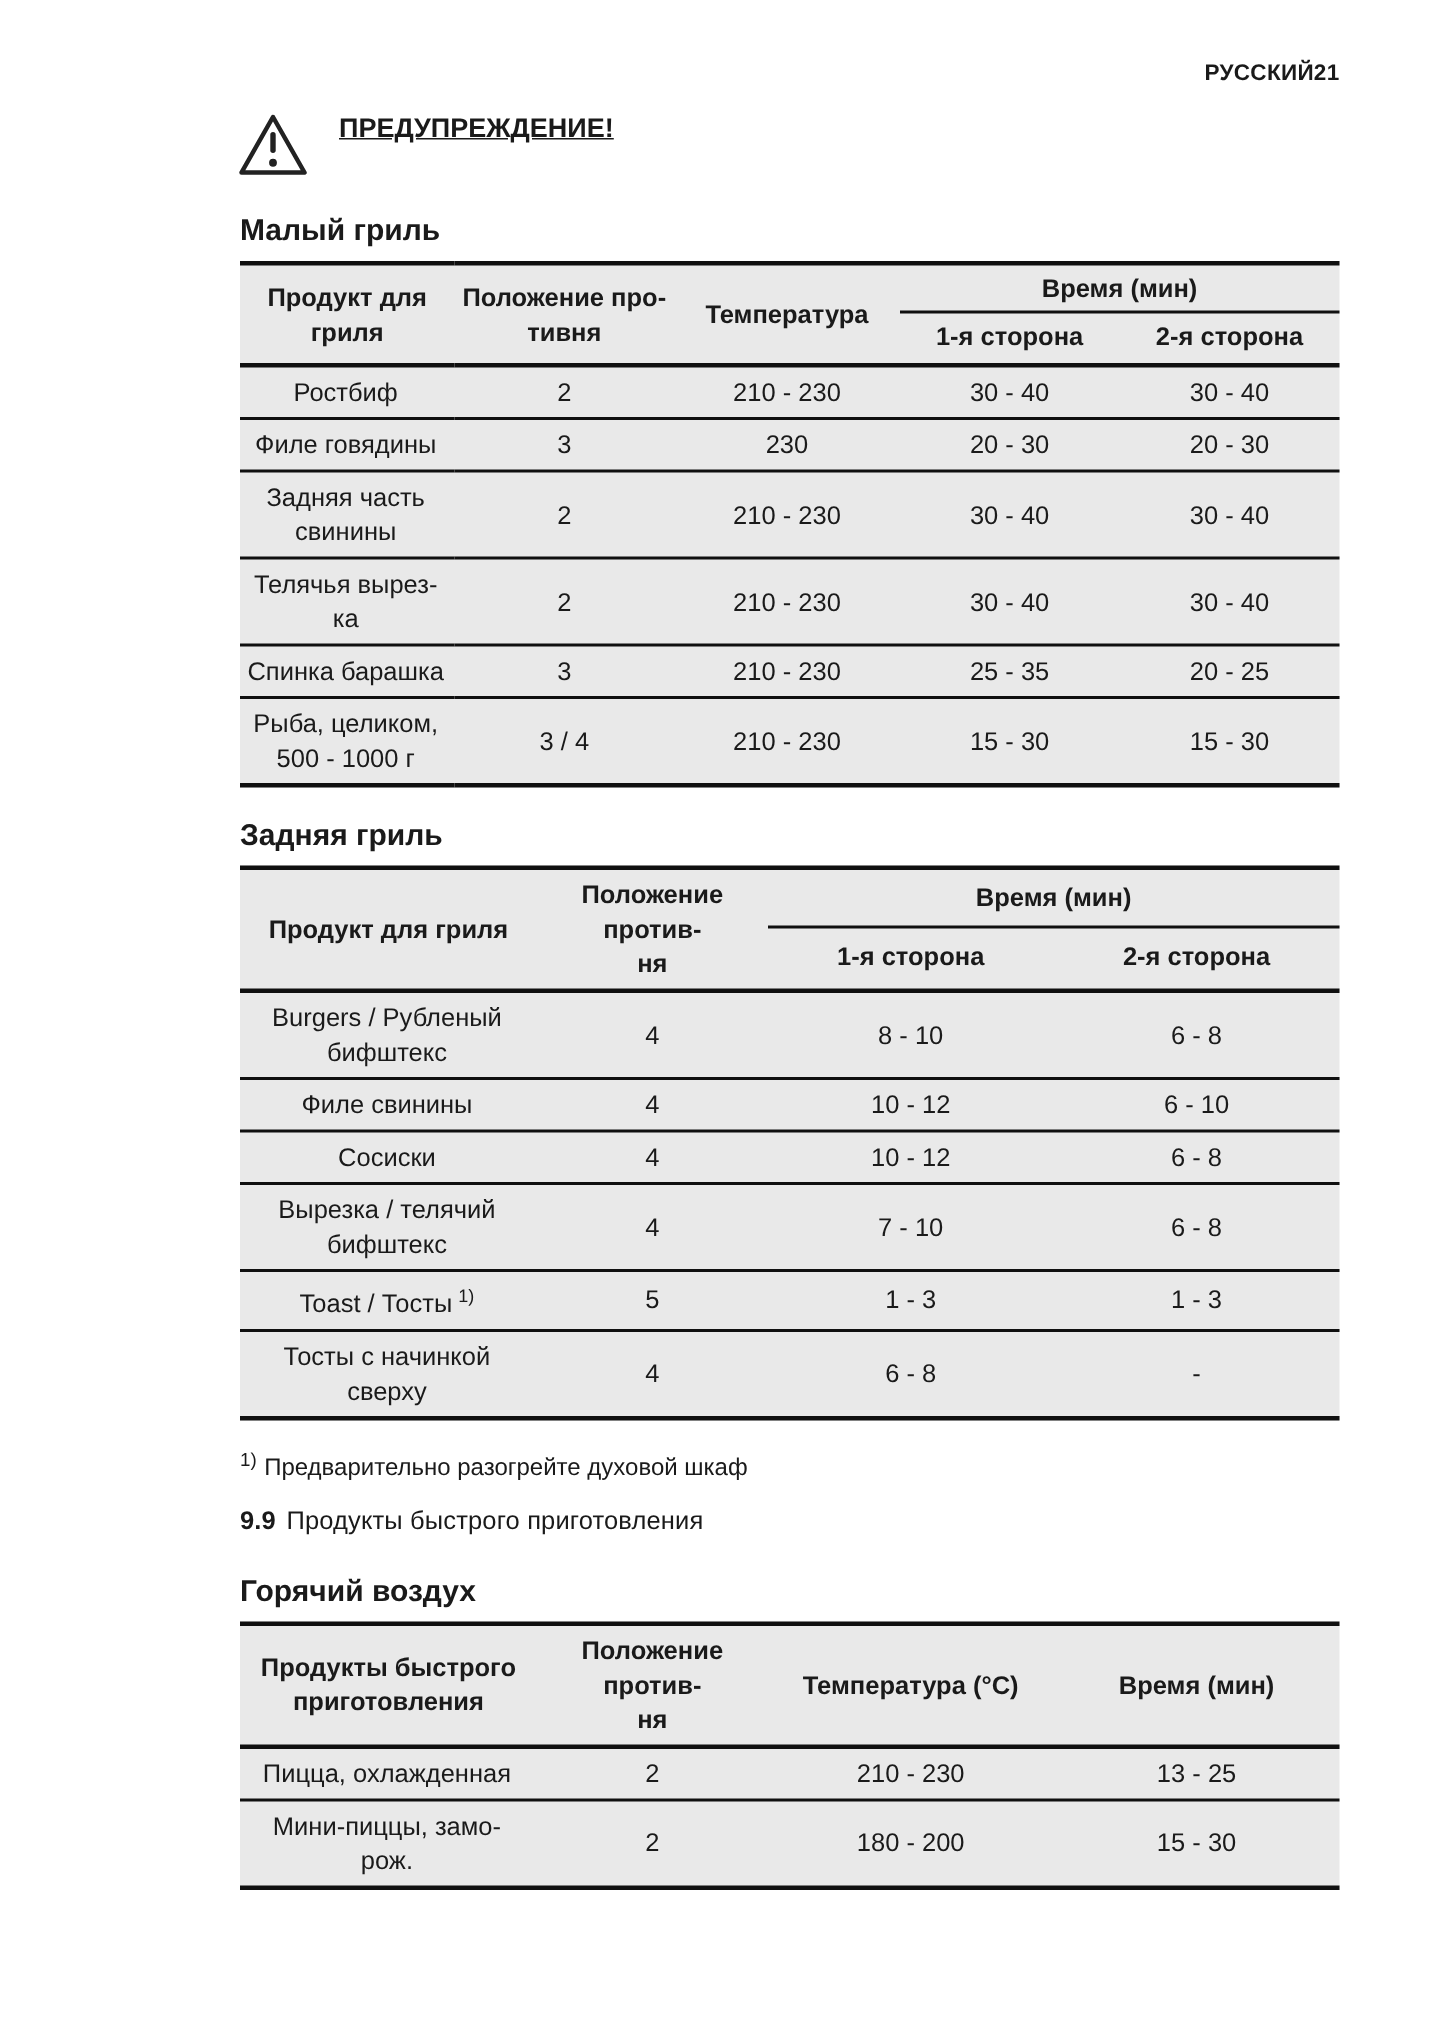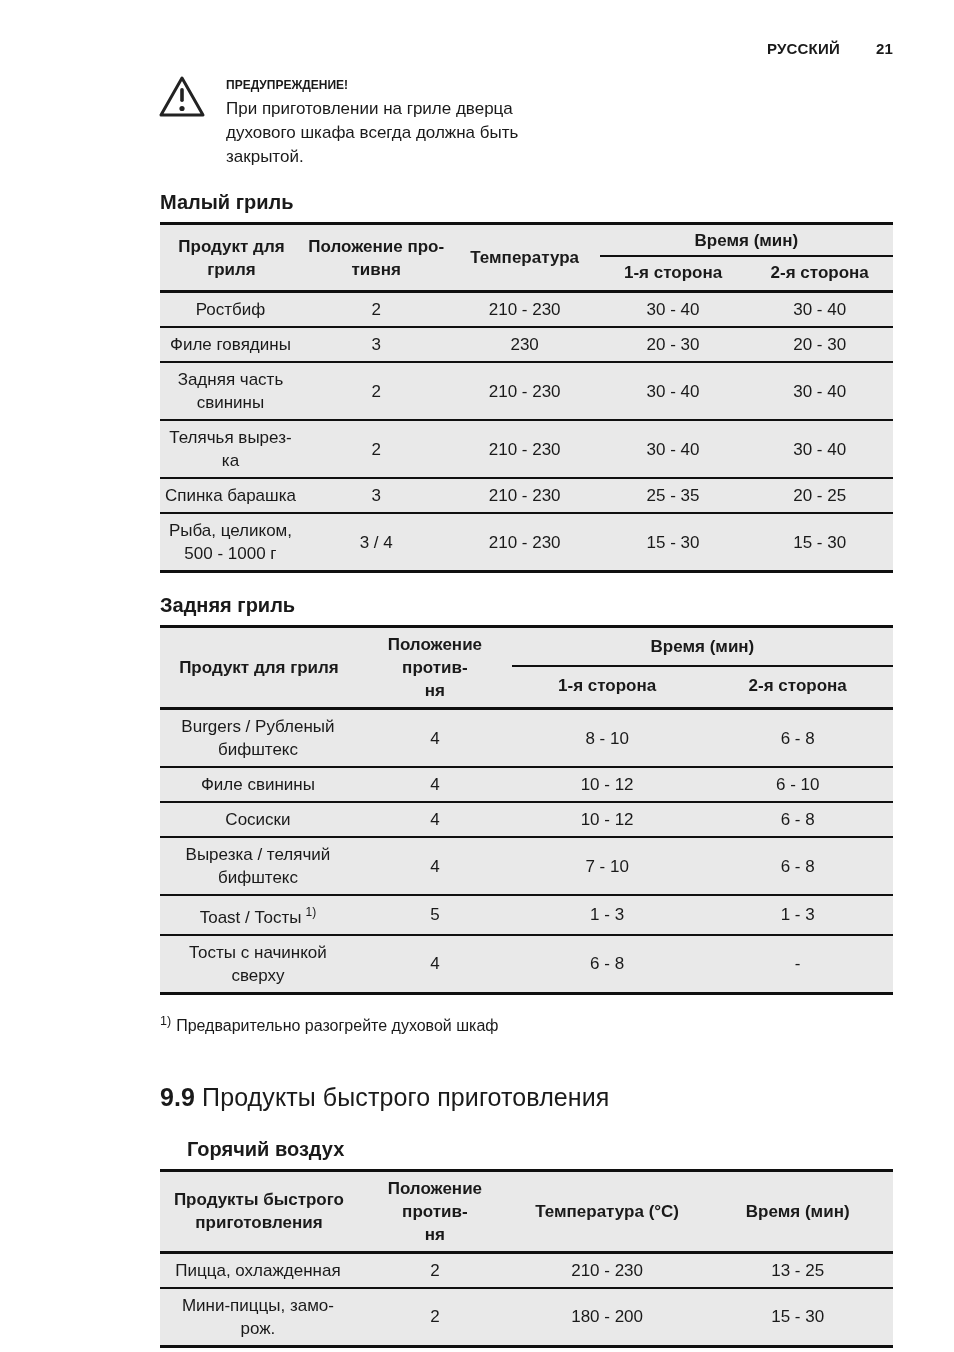--- a/index.html
+++ b/index.html
@@ -7,37 +7,37 @@
   body {
     width:954px; height:1352px; overflow:hidden;
     font-family:"Liberation Sans", sans-serif;
     color:#1a1a1a;
     -webkit-font-smoothing:antialiased;
   }
   .page { padding:40px 61px 0 160px; }
 
   
   .doc-header {
-    display:flex; justify-content:flex-end; align-items:center; gap:36px;
+    display:flex; justify-content:flex-end; align-items:center; 
     font-size:15px; font-weight:bold; letter-spacing:.2px;
   }
 
   
   .warning { display:flex; margin-top:16px; }
   .warn-icon { width:52px; height:48px; flex:0 0 auto; margin-left:-4px; }
   .warn-body { margin-left:18px; font-size:17px; line-height:24px; }
-  .warn-title { font-weight:bold; font-size:12px; }
+  .warn-title { font-weight:bold; font-size:18px;text-decoration:underline; }
   .warn-text  { white-space:pre-line; }
 
   
   .subheading { font-weight:bold; font-size:20px; }
   .mt-smallgrill { margin-top:22px; }
   .mt-biggrill   { margin-top:21px; }
-  .mt-hotair     { margin-top:26px;margin-left:27px; }
-  .section-title { margin-top:48px; font-size:25px; letter-spacing:.1px; }
+  .mt-hotair     { margin-top:26px; }
+  .section-title { margin-top:16px; font-size:17px; letter-spacing:.1px; }
   .section-title .num { font-weight:bold; margin-right:7px; }
 
   
   table {
     width:100%; border-collapse:collapse; table-layout:fixed;
     background:#e9e9e9; font-size:17px; line-height:23px;
     margin-top:8px;
     border-top:3px solid #101010; border-bottom:3px solid #101010;
   }
   th, td { font-weight:normal; vertical-align:middle; }
@@ -65,23 +65,20 @@
   </div>
 
   <div class="warning">
     <svg class="warn-icon" viewBox="0 0 52 48">
       <path d="M26 5 L47 42 L5 42 Z" fill="none" stroke="#222" stroke-width="3" stroke-linejoin="round"></path>
       <rect x="24.2" y="15" width="3.6" height="14" rx="1.8" fill="#222"></rect>
       <circle cx="26" cy="35.5" r="2.6" fill="#222"></circle>
     </svg>
     <div class="warn-body">
       <div class="warn-title">ПРЕДУПРЕЖДЕНИЕ!</div>
-      <div class="warn-text">При приготовлении на гриле дверца
-духового шкафа всегда должна быть
-закрытой.</div>
     </div>
   </div>
 
   <div class="subheading mt-smallgrill">Малый гриль</div>
 
   <table>
     <colgroup>
       <col style="width:19.5%">
         <col style="width:20%">
         <col style="width:20.5%">

